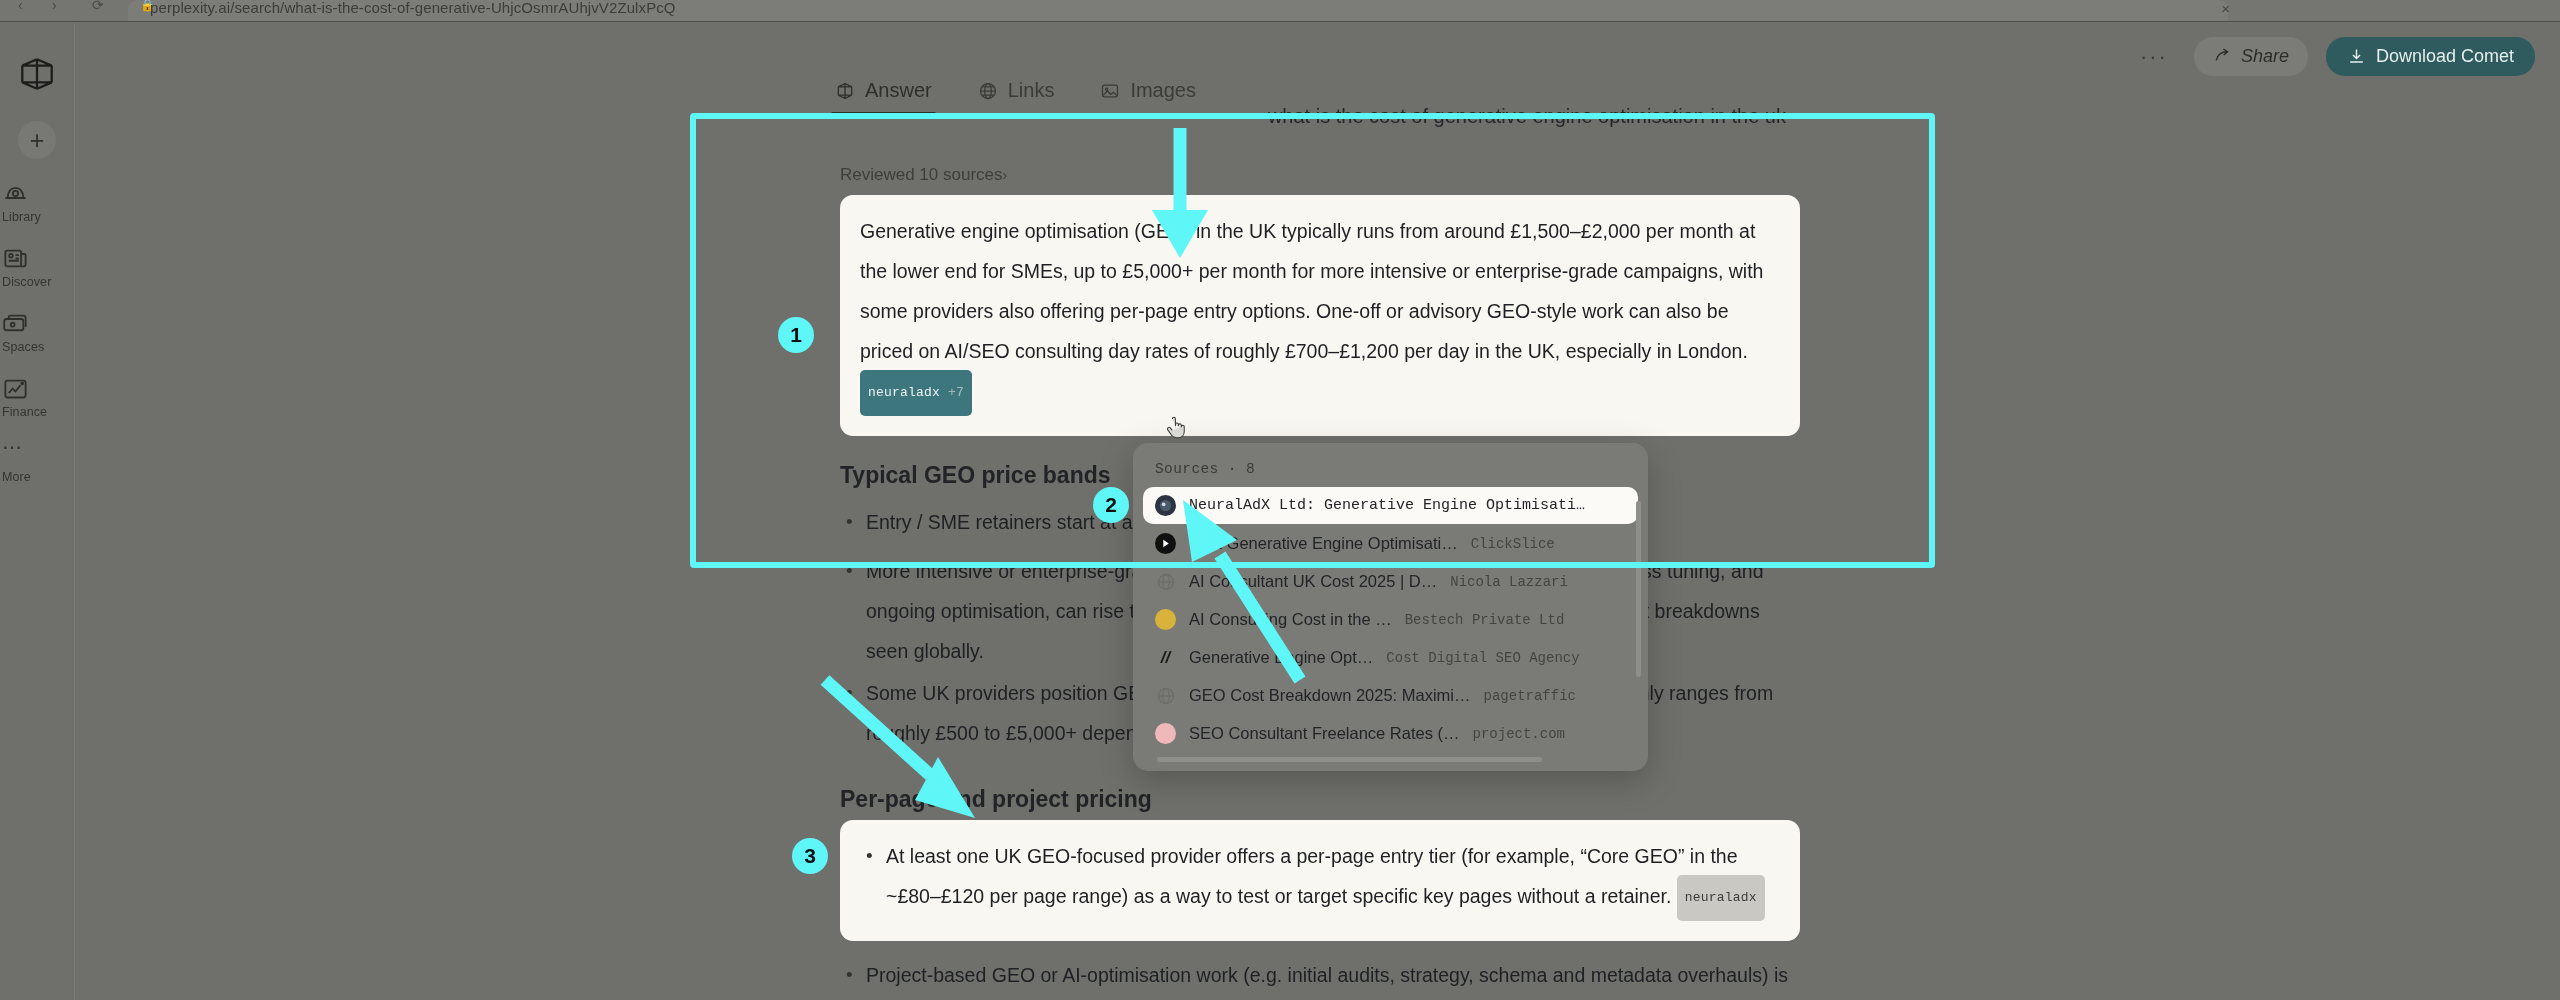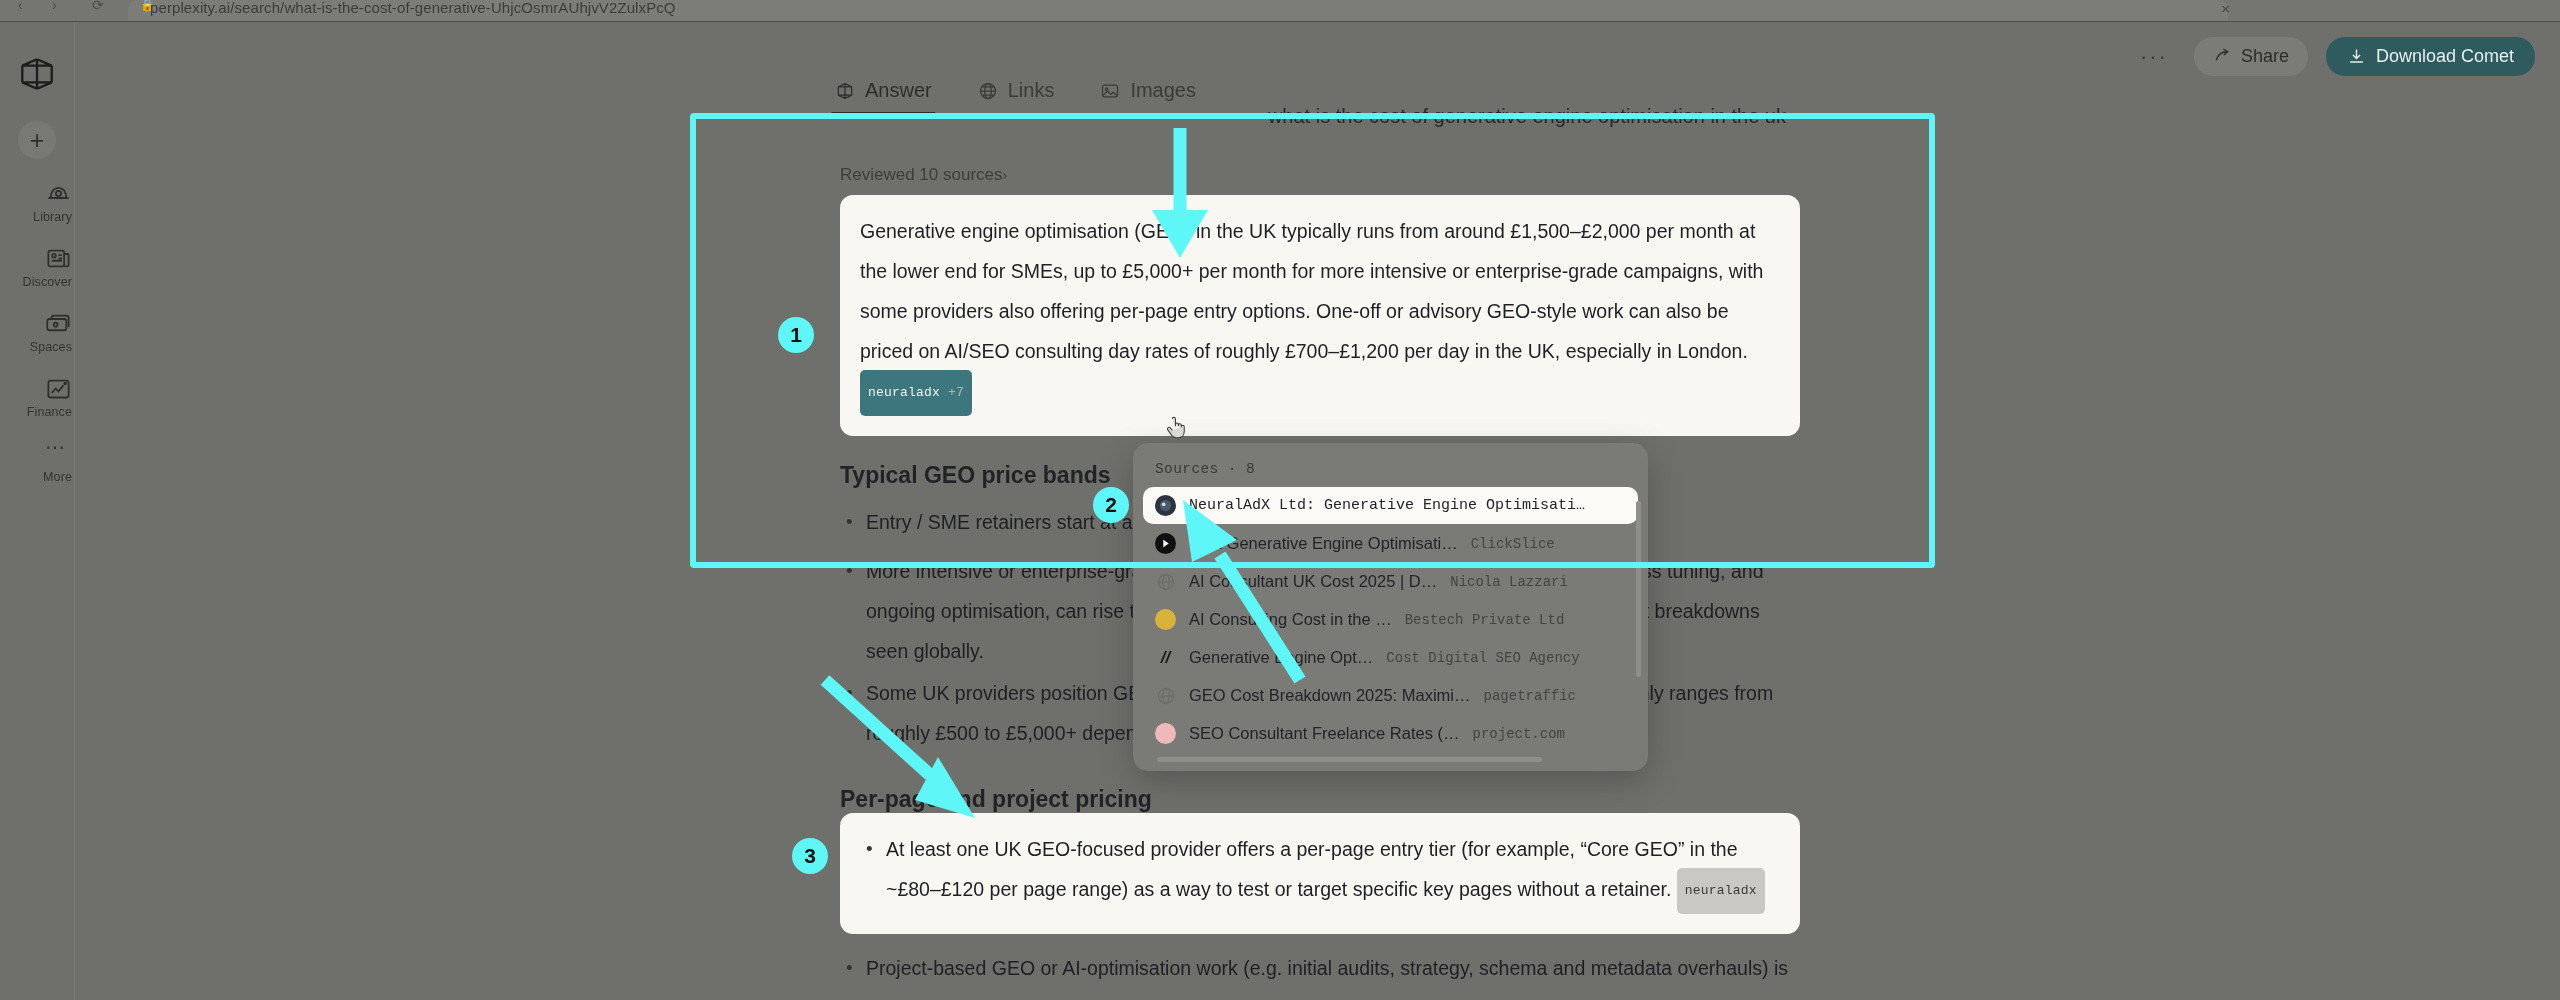--- a/index.html
+++ b/index.html
@@ -41,21 +41,21 @@
     display: flex; flex-direction: column; align-items: center;
   }
   .logo { margin-top: 30px; width: 42px; height: 42px; }
   .newbtn {
     margin-top: 26px; width: 38px; height: 38px; border-radius: 50%;
     background: #787974; display: flex; align-items: center; justify-content: center;
     color: #2f302d; font-size: 25px; line-height: 1;
   }
   .navitem {
     margin-top: 21px; width: 70px;
-    display: flex; flex-direction: column; align-items: flex-end; gap: 3px;
+    display: flex; flex-direction: column; align-items: flex-start; gap: 3px;
   }
   .navitem .ic { width: 27px; height: 27px; display:block; }
   .navitem .lbl { font-size: 12.5px; color: #343531; letter-spacing: .1px; }
   .dots3 { letter-spacing: 2px; font-size: 20px; color: #343531; line-height: 14px; height: 27px; display:flex; align-items:center;}
 
   
   .header {
     position: absolute; left: 75px; top: 23px; width: 2485px; height: 60px;
   }
   .tabs {
@@ -71,21 +71,21 @@
     height: 3px; background: #2d2e2b; border-radius: 2px;
   }
   .tab:not(.active) { color: #3a3b37; }
   .hdr-right {
     position: absolute; right: 25px; top: 14px; display: flex; align-items: center; gap: 18px;
   }
   .more-dots { font-size: 22px; color: #3a3b37; letter-spacing: 2px; padding: 0 8px; line-height: 20px;}
   .share-btn {
     display: flex; align-items: center; gap: 9px;
     background: #7b7c77; border-radius: 19px; padding: 9px 19px;
-    font-size: 18px; color: #2c2d2a;
+    font-size: 18px; color: #2c2d2a; font-style: italic;
   }
   .dl-btn {
     display: flex; align-items: center; gap: 10px;
     background: #2f5a5e; border-radius: 19px; padding: 9px 21px;
     font-size: 18px; color: #e4efee;
   }
   .share-btn .ic, .dl-btn .ic { width: 19px; height: 19px; display:block; }
 
   
   .col { position: absolute; left: 840px; top: 95px; width: 960px; }
@@ -361,21 +361,21 @@
       <li>
         <span>Some UK providers position GEO alongside SEO retainers, where monthly spend commonly ranges from roughly £500 to £5,000+ depending on scope.</span>
         <span class="chip">
           <span class="plus">+2</span>
         </span>
       </li>
     </ul>
 
     <h3 class="sec">Per-page and project pricing</h3>
 
-    <div class="card-hl" style="margin-top:0;">
+    <div class="card-hl" style="margin-top:7px;">
       <ul class="blist">
         <li>
           <span>At least one UK GEO-focused provider offers a per-page entry tier (for example, “Core GEO” in the ~£80–£120 per page range) as a way to test or target specific key pages without a retainer.</span>
           <span class="chip">
             <span>neuraladx</span>
           </span>
         </li>
       </ul>
     </div>
 

